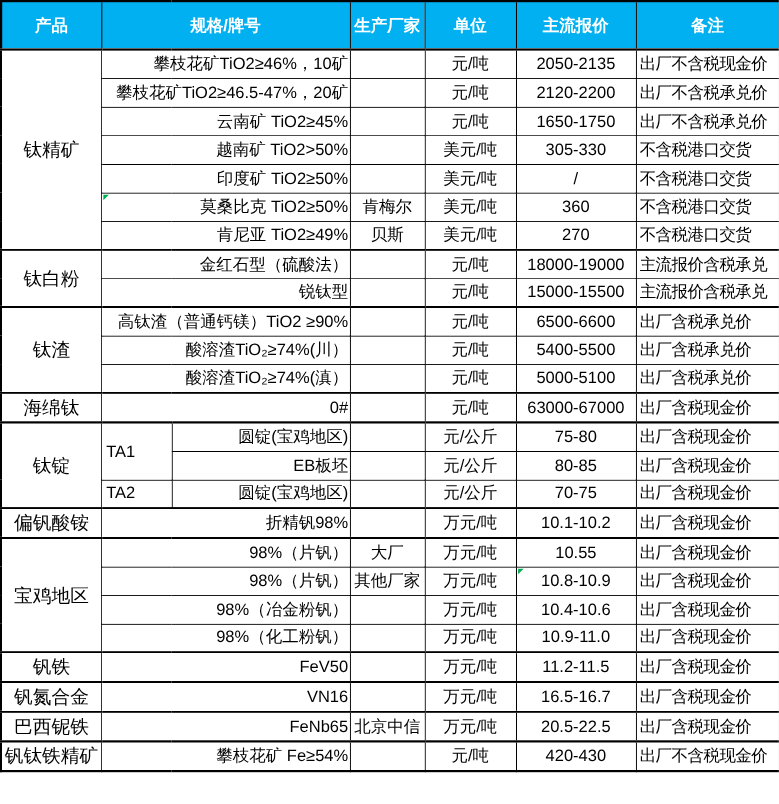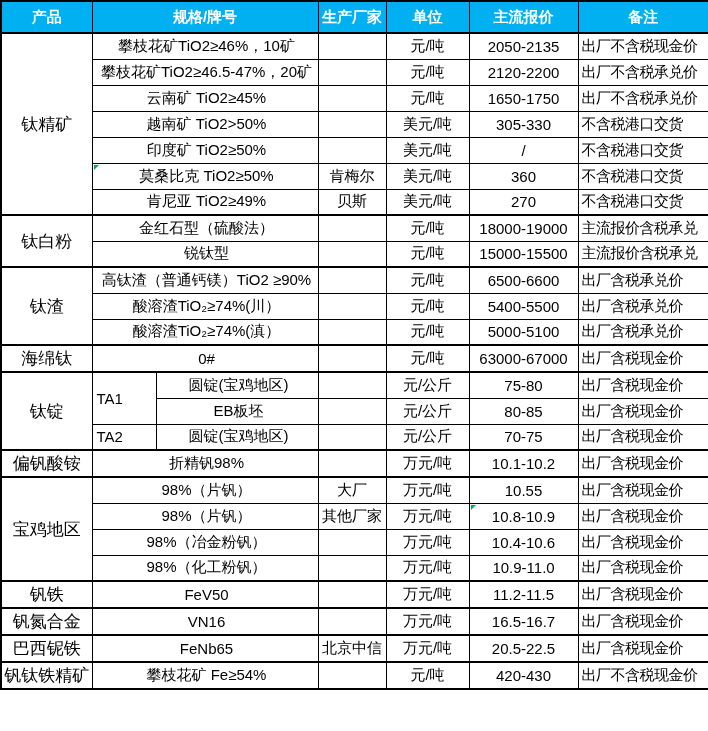--- a/index.html
+++ b/index.html
@@ -1,26 +1,26 @@
 <!DOCTYPE html>
 <html><head>
 <meta charset="utf-8">
 <style>
   html,body{margin:0;padding:0;background:#ffffff;}
   body{width:708px;height:731px;font-family:"Liberation Sans","DejaVu Sans",sans-serif;}
   table{border-collapse:collapse;table-layout:fixed;width:708px;border:2px solid #000;}
   th,td{border:1px solid #000;overflow:hidden;white-space:nowrap;box-sizing:border-box;}
   thead th{
     background:#00B0F0;color:#fff;font-weight:bold;font-size:15px;
-    height:32px;text-align:center;border-bottom:2px solid #000;
+    height:44px;text-align:center;border-bottom:2px solid #000;
   }
   tbody td{height:26px;font-size:15px;color:#000;background:#fff;position:relative;}
   td.c-product{text-align:center;font-size:17px;}
   td.c-grade{text-align:left;padding-left:4px;}
-  td.c-spec{text-align:center;padding-left:4px;}
+  td.c-spec{text-align:right;padding-left:4px;}
   td.c-maker{text-align:center;font-family:Liberation Serif, serif;}
   td.c-unit{text-align:center;}
   td.c-price{text-align:center;}
   td.c-note{text-align:left;padding-left:3px;letter-spacing:-0.5px;margin-left:40px;}
   tr.group-start td{border-top:2px solid #000;}
   .tri{position:absolute;top:1px;left:1px;width:0;height:0;
        border-top:5px solid #00B050;border-right:5px solid transparent;}
 </style>
 </head>
 <body>

